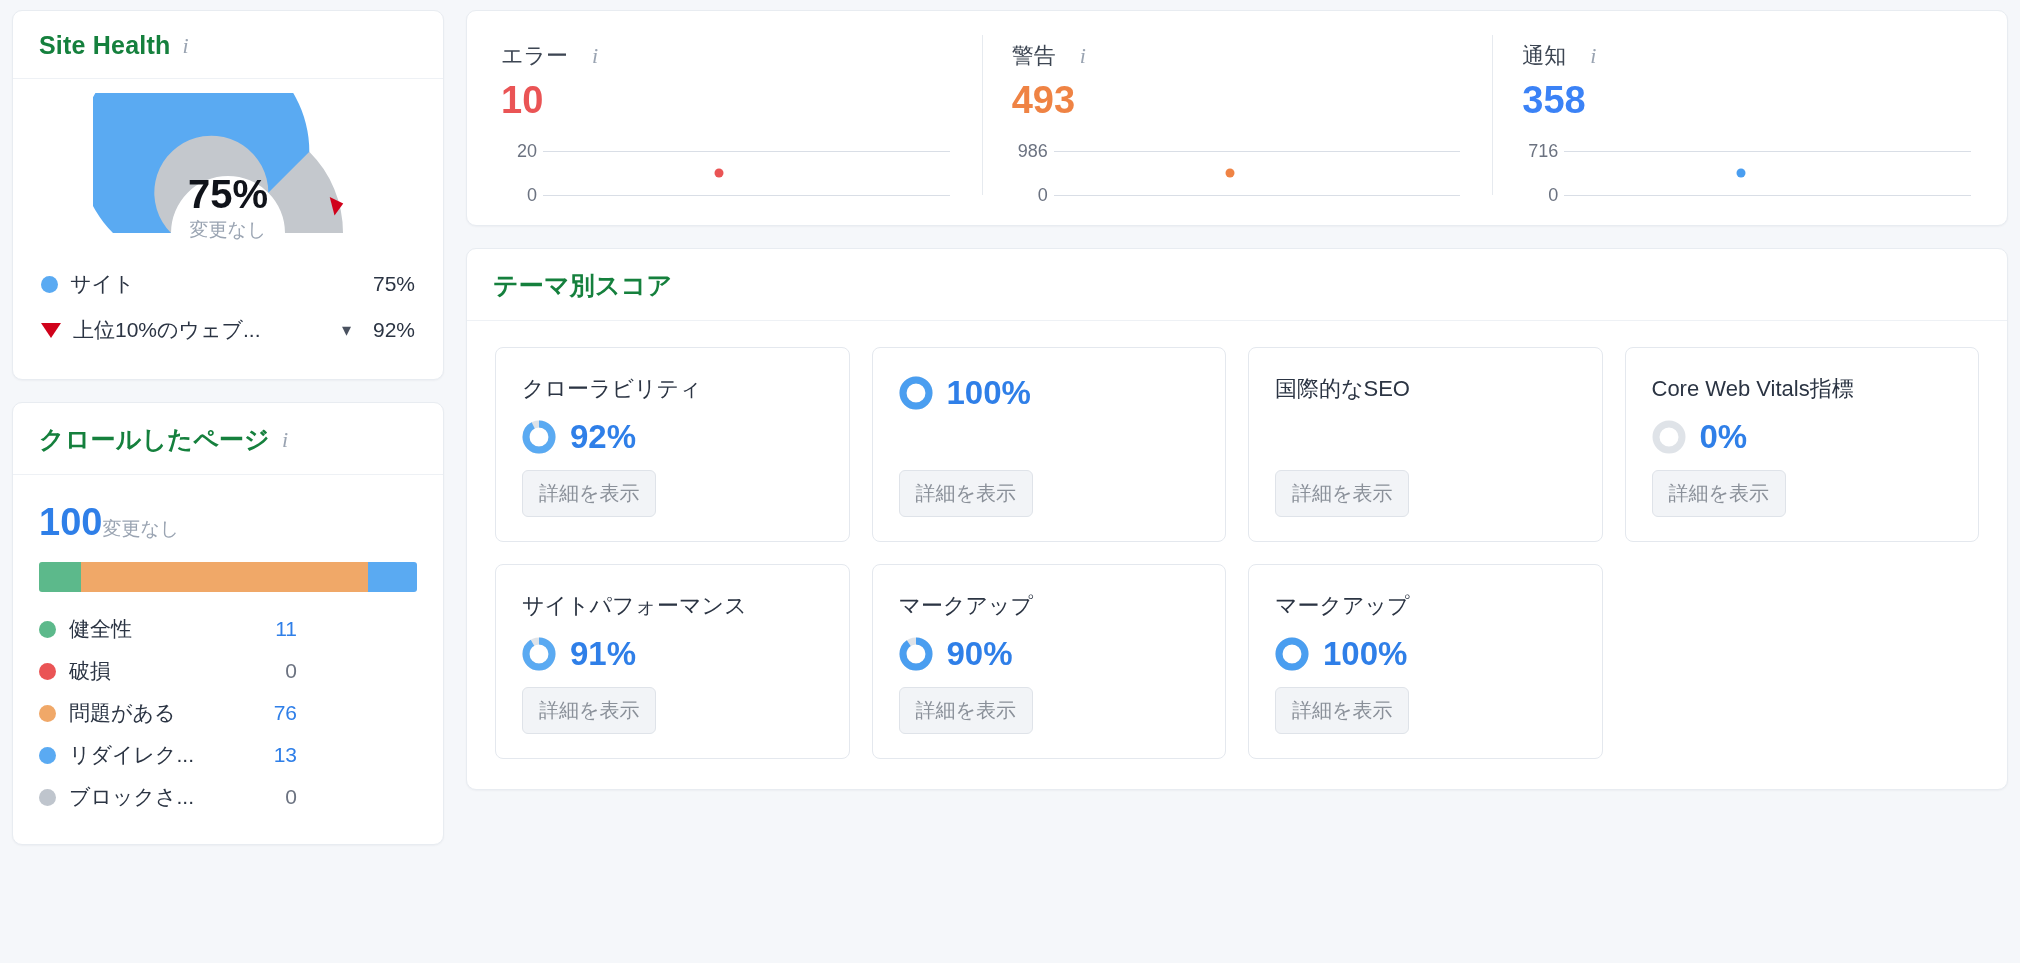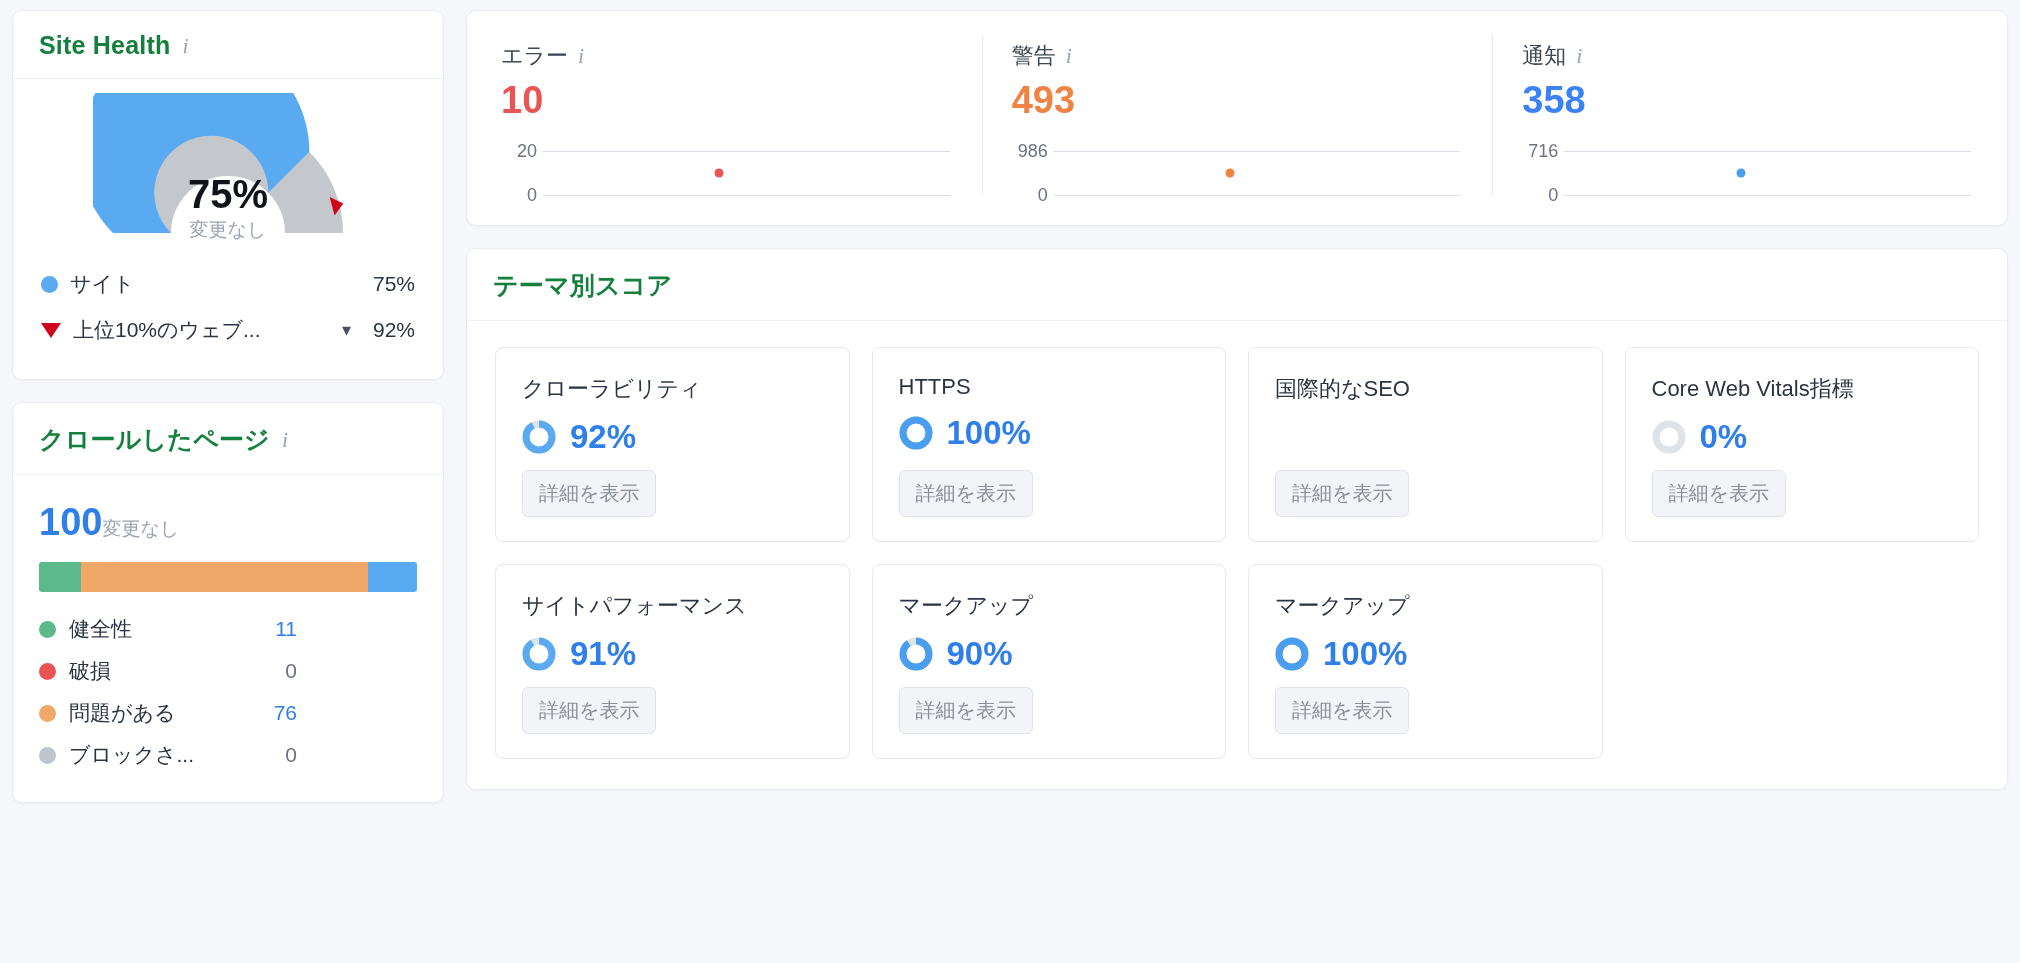--- a/index.html
+++ b/index.html
@@ -70,21 +70,21 @@
 
   
   .stats-card { display: flex; padding: 16px 4px 22px 4px; }
   .stat {
     flex: 1; padding: 14px 26px 0 30px; position: relative;
   }
   .stat + .stat::before {
     content: ""; position: absolute; left: 0; top: 8px; bottom: 8px;
     width: 1px; background: #e6eaef;
   }
-  .stat-label { display: flex; align-items: center; gap: 10px; font-size: 22px; color: #3d4653; }
+  .stat-label { display: flex; align-items: center; gap: 24px; font-size: 22px; color: #3d4653; }
   .stat-value { font-size: 38px; font-weight: bold; margin-top: 8px; line-height: 1.15; }
   .spark { margin-top: 14px; position: relative; height: 66px; }
   .spark-line { position: absolute; left: 42px; right: 6px; height: 1px; background: #d9dee6; }
   .spark-tick { position: absolute; left: 0; width: 36px; text-align: right; font-size: 18px; color: #6b7280; transform: translateY(-50%); }
   .spark-dot { position: absolute; width: 9px; height: 9px; border-radius: 50%; transform: translate(-50%,-50%); }
 
   
   .themes-body { padding: 26px 28px 30px 28px; }
   .themes-grid { display: grid; grid-template-columns: repeat(4, 1fr); gap: 22px; }
   .theme-card {
@@ -167,20 +167,25 @@
               <span class="dot" style="background:#ea5455"></span>
               <span class="lbl">破損</span>
               <span class="val val-zero">0</span>
             </div>
             <div class="crawl-row">
               <span class="dot" style="background:#f0a868"></span>
               <span class="lbl">問題がある</span>
               <span class="val val-link">76</span>
             </div>
             <div class="crawl-row">
+              <span class="dot" style="background:#5aaaf2"></span>
+              <span class="lbl">リダイレク...</span>
+              <span class="val val-link">13</span>
+            </div>
+            <div class="crawl-row">
               <span class="dot" style="background:#bfc5cd"></span>
               <span class="lbl">ブロックさ...</span>
               <span class="val val-zero">0</span>
             </div>
           </div>
       </div>
     </div>
   </div>
 
   <div class="col-right">
@@ -241,21 +246,20 @@
               <div class="theme-score">
                 <svg width="34" height="34" viewBox="0 0 34 34">
                   <circle cx="17" cy="17" r="13" fill="none" stroke="#dfe3e8" stroke-width="7"></circle>
                   <circle cx="17" cy="17" r="13" fill="none" stroke="#5aaaf2" stroke-width="7" stroke-dasharray="81.68140899333463" stroke-dashoffset="6.534512719466767" transform="rotate(-90 17 17)" stroke-linecap="butt"></circle>
                 </svg>
                 <span class="theme-pct">92%</span>
               </div>
               <button class="btn-details">詳細を表示</button>
             </div>
             <div class="theme-card">
-              <div class="theme-name">HTTPS</div>
               <div class="theme-score">
                 <svg width="34" height="34" viewBox="0 0 34 34">
                   <circle cx="17" cy="17" r="13" fill="none" stroke="#dfe3e8" stroke-width="7"></circle>
                   <circle cx="17" cy="17" r="13" fill="none" stroke="#4a9ef0" stroke-width="7" stroke-dasharray="81.68140899333463" stroke-dashoffset="0" transform="rotate(-90 17 17)" stroke-linecap="butt"></circle>
                 </svg>
                 <span class="theme-pct">100%</span>
               </div>
               <button class="btn-details">詳細を表示</button>
             </div>
             <div class="theme-card">

